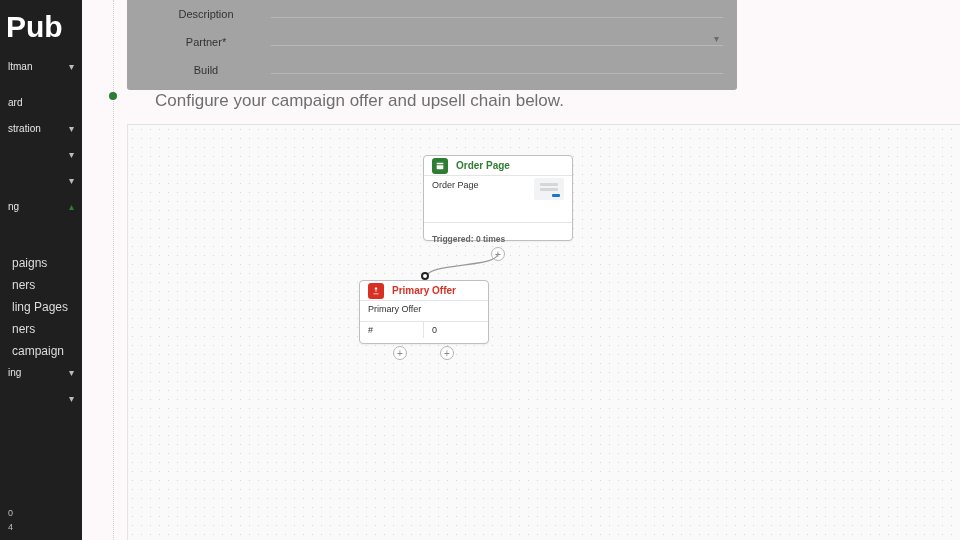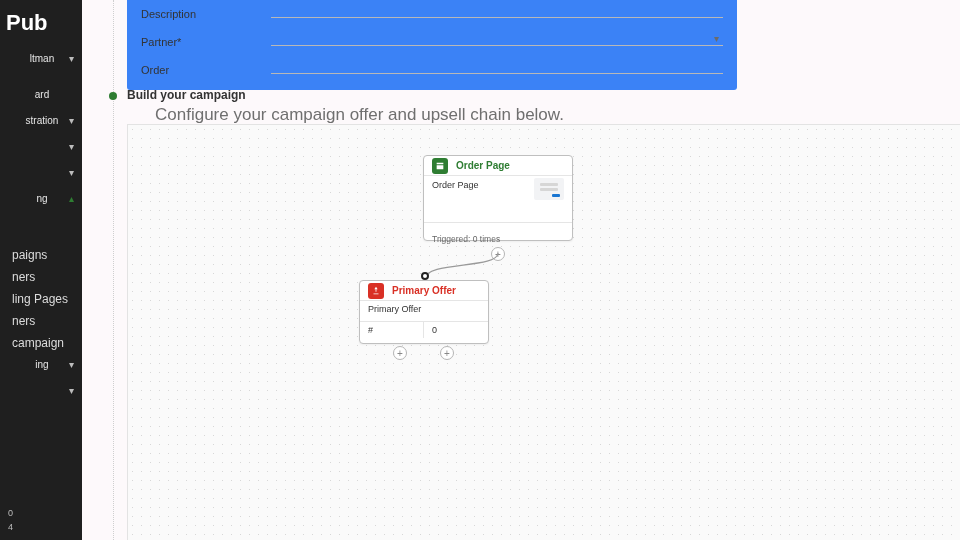--- a/index.html
+++ b/index.html
@@ -4,33 +4,33 @@
 <style>
   * { box-sizing: border-box; margin: 0; padding: 0; }
   html, body { width: 960px; height: 540px; overflow: hidden; font-family: Arial, Helvetica, sans-serif; background: #fff; }
 
   
   .sidebar {
     position: absolute; left: 0; top: 0; width: 82px; height: 540px;
     background: #1f1f1f; color: #e6e6e6; font-size: 10px;
     overflow: hidden;
   }
-  .brand { font-size: 22px; font-weight: 600; color: #fff; padding: 10px 0 10px 6px; }
-  .side-item { position: relative; padding: 6px 6px 6px 8px; height: 26px; line-height: 14px; white-space: nowrap; cursor: pointer; text-align: center; }
+  .brand { font-size: 30px; font-weight: 600; color: #fff; padding: 10px 0 10px 6px; }
+  .side-item { position: relative; padding: 6px 6px 6px 8px; height: 26px; line-height: 14px; white-space: nowrap; cursor: pointer; }
   .side-item .chev { position: absolute; right: 8px; top: 6px; font-size: 10px; color: #bcbcbc; }
   .side-item.active .chev { color: #2e7d32; }
   .side-sub { padding: 6px 6px 6px 12px; height: 22px; font-size: 12px; color: #dcdcdc; white-space: nowrap; cursor: pointer; }
   .side-foot { position: absolute; bottom: 6px; left: 8px; font-size: 9px; color: #bdbdbd; line-height: 14px; }
 
   
   .main { position: absolute; left: 82px; top: 0; right: 0; bottom: 0; background: #fdf9fb; }
   .vline { position: absolute; left: 31px; top: 0; width: 0; height: 540px; border-left: 1px dotted #cfcfcf; }
 
   
-  .form-panel { position: absolute; left: 45px; top: 0; width: 610px; background: #3b82f6; border-radius: 0 0 3px 3px; padding-bottom: 6px; }
+  .form-panel { position: absolute; left: 45px; top: 0; width: 610px; background: #a3a3a3; border-radius: 0 0 3px 3px; padding-bottom: 6px; text-align: center; }
   .form-row { display: flex; align-items: center; padding: 6px 14px; height: 28px; }
   .form-label { width: 130px; font-size: 11px; color: #333; }
   .form-line { flex: 1; height: 1px; background: #b8b8b8; align-self: flex-end; margin-bottom: 4px; position: relative; }
   .form-line .dd { position: absolute; right: 4px; top: -12px; font-size: 10px; color: #6b6b6b; }
 
   
   .step-dot { position: absolute; left: 27px; top: 92px; width: 8px; height: 8px; border-radius: 50%; background: #2e7d32; }
   .section-h { position: absolute; left: 45px; top: 88px; }
   .section-h .title { font-size: 12px; font-weight: 600; color: #333; }
   .section-h .sub { font-size: 17px; color: #6f6f6f; margin-top: 3px; margin-left: 28px; }
@@ -48,21 +48,21 @@
   .icon-box { width: 16px; height: 16px; border-radius: 3px; display: flex; align-items: center; justify-content: center; margin-right: 8px; }
   .icon-green { background: #2e7d32; }
   .icon-red { background: #d93025; }
   .icon-box svg { width: 10px; height: 10px; fill: #fff; }
   .head-green { color: #2e7d32; font-weight: 600; }
   .head-red { color: #d93025; font-weight: 600; }
   .card-body { padding: 4px 8px; font-size: 9px; color: #333; position: relative; height: 46px; }
   .thumb { position: absolute; right: 8px; top: 2px; width: 30px; height: 22px; background: #f2f3f5; border-radius: 2px; }
   .thumb::before { content:""; position:absolute; left:6px; top:5px; width:18px; height:3px; background:#d6d6d6; border-radius:1px; box-shadow: 0 5px 0 #d6d6d6; }
   .thumb::after { content:""; position:absolute; right:4px; bottom:3px; width:8px; height:3px; background:#1976d2; border-radius:1px; }
-  .card-foot { border-top: 1px solid #e5e5e5; font-size: 8.5px; color: #666; padding: 2px 8px; height: 32px; display:flex; align-items:center; }
+  .card-foot { border-top: 1px solid #e5e5e5; font-size: 8.5px; color: #666; padding: 2px 8px; height: 32px; display:flex; align-items:center;font-weight:bold; }
 
   
   .card2 { left: 231px; top: 155px; width: 130px; height: 64px; }
   .card2 .card-body { height: 20px; padding: 3px 8px; font-size: 9px; }
   .row2 { display:flex; border-top:1px solid #e5e5e5; }
   .row2 > div { flex:0 0 50%; padding:3px 8px; font-size:9px; color:#333; }
   .row2 > div:first-child { border-right:1px solid #e5e5e5; }
 
   .add-btn { position: absolute; width: 14px; height: 14px; border-radius: 50%; border: 1px solid #b5b5b5; background: #fff; display:flex; align-items:center; justify-content:center; font-size:10px; color:#888; cursor:pointer; }
   .add1 { left: 363px; top: 122px; }
@@ -130,28 +130,27 @@
       <div class="form-label">Description</div>
       <div class="form-line"></div>
     </div>
     <div class="form-row">
       <div class="form-label">Partner*</div>
       <div class="form-line">
         <span class="dd">▾</span>
       </div>
     </div>
     <div class="form-row">
-      <div class="form-label">Order</div>
+      <div class="form-label">Build</div>
       <div class="form-line"></div>
     </div>
   </div>
 
   <div class="step-dot"></div>
   <div class="section-h">
-    <div class="title">Build your campaign</div>
     <div class="sub">Configure your campaign offer and upsell chain below.</div>
   </div>
 
   <div class="canvas">
 
     <div class="card card1">
       <div class="card-head">
         <span class="icon-box icon-green">
           <svg viewBox="0 0 24 24">
               <path d="M4 4h16v4H4zM4 10h16v10H4z"></path>

